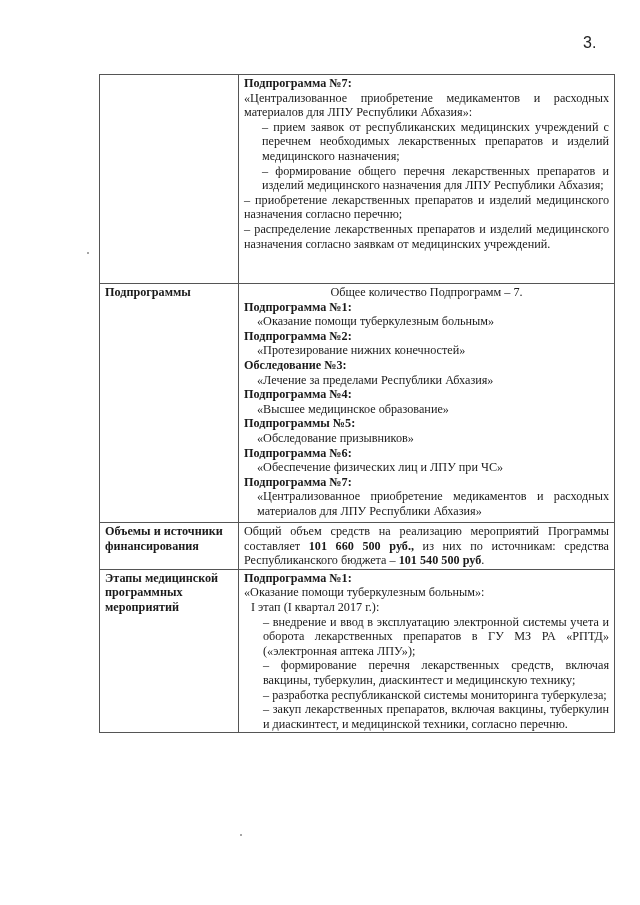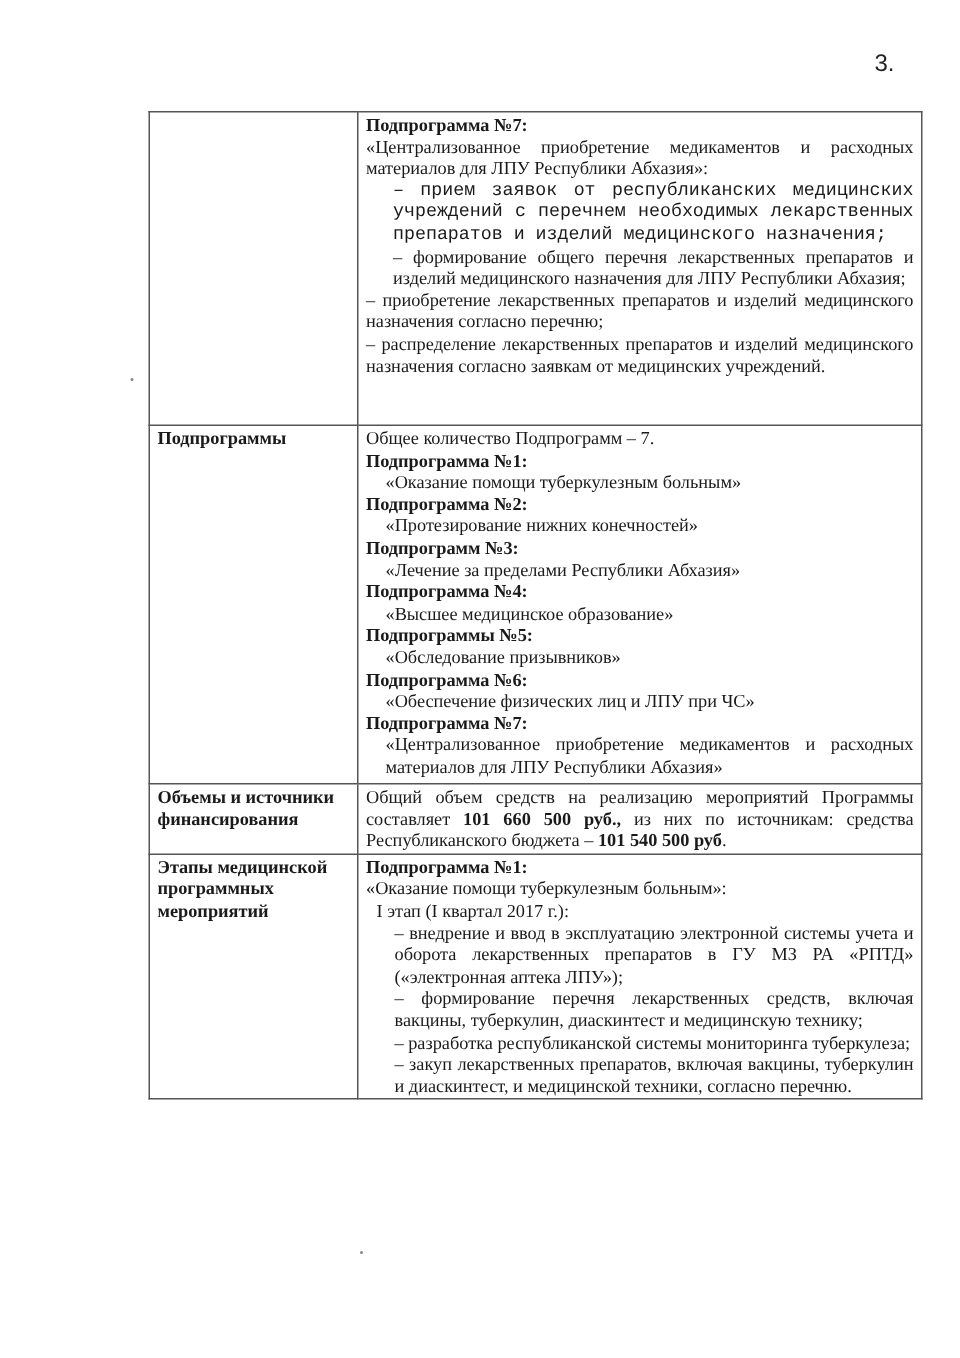--- a/index.html
+++ b/index.html
@@ -14,54 +14,54 @@
     border-collapse:collapse; table-layout:fixed;
     font-size:12.2px; line-height:14.6px;
   }
   table.doc td { border:1px solid #555; vertical-align:top; padding:1px 5px 1px 5px; }
   td.label { width:128px; font-weight:bold; vertical-align:middle; padding-left:6px; }
   td.content { text-align:justify; }
   .b { font-weight:bold; }
   .ind1 { padding-left:18px; }
   .ind2 { padding-left:13px; }
   .ind3 { padding-left:19px; }
-  .center { text-align:left; }
+  .center { text-align:center; }
   .row1 td { height:206px; }
   .row2 td { height:236px; }
 </style>
 </head>
 <body>
 
 <div class="page-number">3.</div>
 <div class="stray-dot" style="left:87px; top:252px;"></div>
 <div class="stray-dot" style="left:240px; top:834px;"></div>
 
 <table class="doc">
   <tbody>
       <tr class="row1">
     <td class="label"></td>
     <td class="content">
       <div class="b">Подпрограмма №7:</div>
       <div>«Централизованное приобретение медикаментов и расходных материалов для ЛПУ Республики Абхазия»:</div>
-      <div class="ind1" style="padding-left:18px;font-family:Liberation Mono, monospace;">– прием заявок от республиканских медицинских учреждений с перечнем необходимых лекарственных препаратов и изделий медицинского назначения;</div>
+      <div class="ind1" style="padding-left:18px;">– прием заявок от республиканских медицинских учреждений с перечнем необходимых лекарственных препаратов и изделий медицинского назначения;</div>
       <div class="ind1" style="padding-left:18px;">– формирование общего перечня лекарственных препаратов и изделий медицинского назначения для ЛПУ Республики Абхазия;</div>
       <div>– приобретение лекарственных препаратов и изделий медицинского назначения согласно перечню;</div>
       <div>– распределение лекарственных препаратов и изделий медицинского назначения согласно заявкам от медицинских учреждений.</div>
     </td>
   </tr>
 
   <tr class="row2">
     <td class="label">Подпрограммы</td>
     <td class="content">
       <div class="center">Общее количество Подпрограмм – 7.</div>
       <div class="b">Подпрограмма №1:</div>
       <div class="ind2">«Оказание помощи туберкулезным больным»</div>
       <div class="b">Подпрограмма №2:</div>
       <div class="ind2">«Протезирование нижних конечностей»</div>
-      <div class="b">Подпрограмм №3:</div>
+      <div class="b">Обследование №3:</div>
       <div class="ind2">«Лечение за пределами Республики Абхазия»</div>
       <div class="b">Подпрограмма №4:</div>
       <div class="ind2">«Высшее медицинское образование»</div>
       <div class="b">Подпрограммы №5:</div>
       <div class="ind2">«Обследование призывников»</div>
       <div class="b">Подпрограмма №6:</div>
       <div class="ind2">«Обеспечение физических лиц и ЛПУ при ЧС»</div>
       <div class="b">Подпрограмма №7:</div>
       <div class="ind2">«Централизованное приобретение медикаментов и расходных материалов для ЛПУ Республики Абхазия»</div>
     </td>

